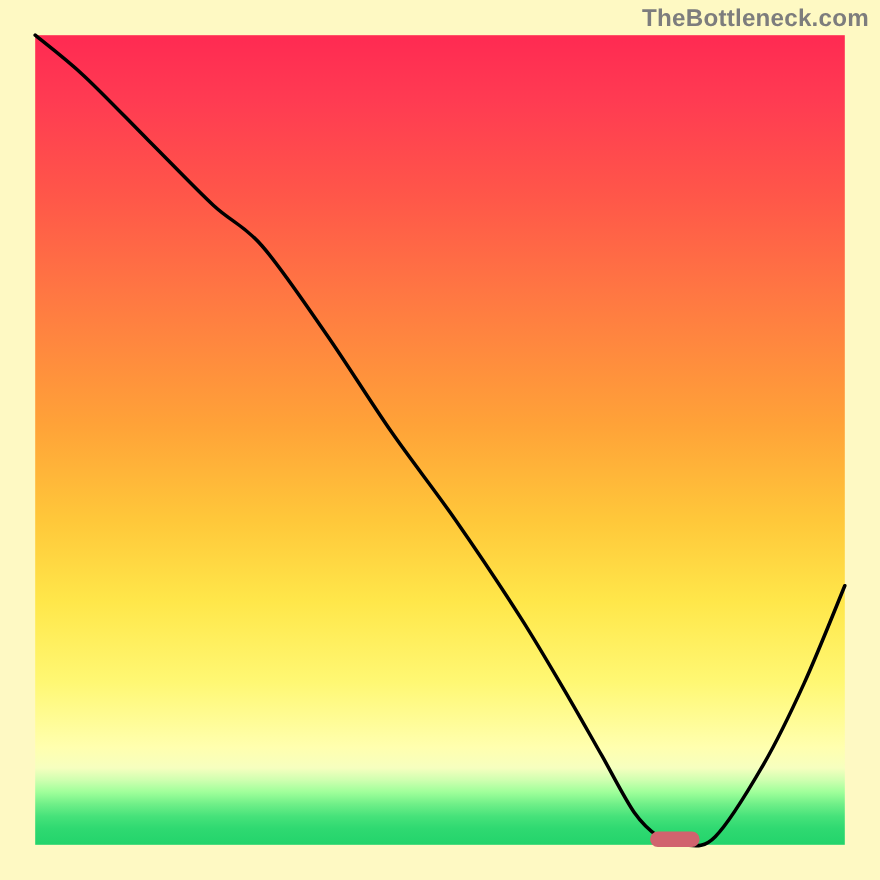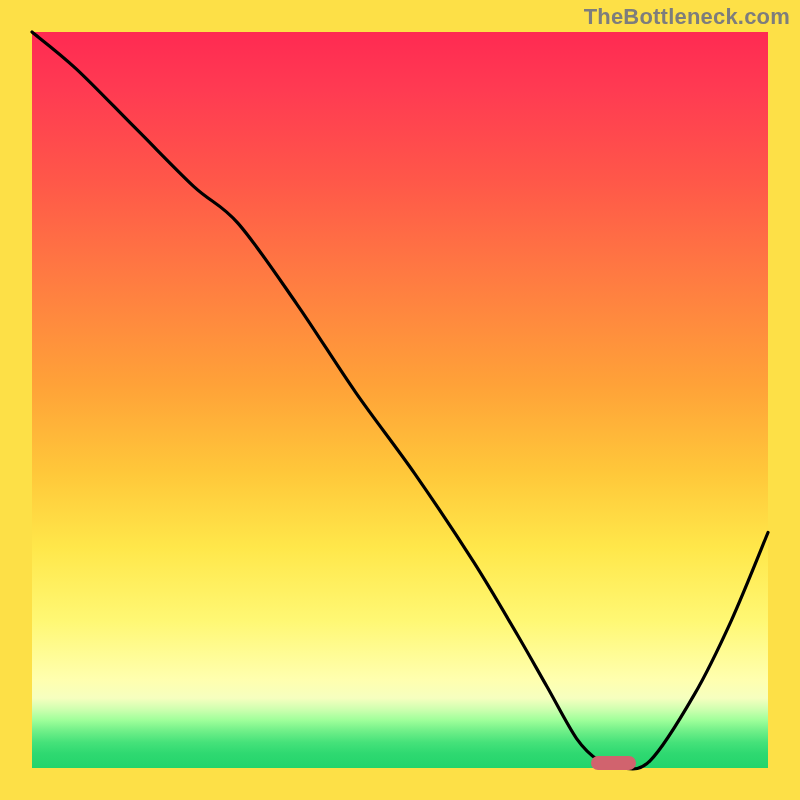--- a/index.html
+++ b/index.html
@@ -8,21 +8,21 @@
     width: 800px;
     height: 800px;
     background: #000;
     overflow: hidden;
     font-family: Arial, Helvetica, sans-serif;
   }
   .frame {
     position: absolute;
     width: 800px;
     height: 800px;
-    background: #fde047;
+    background: #fef9c3;
   }
   .plot-area {
     position: absolute;
     left: 32px;
     top: 32px;
     width: 736px;
     height: 736px;
     
     background: linear-gradient(
       to bottom,

